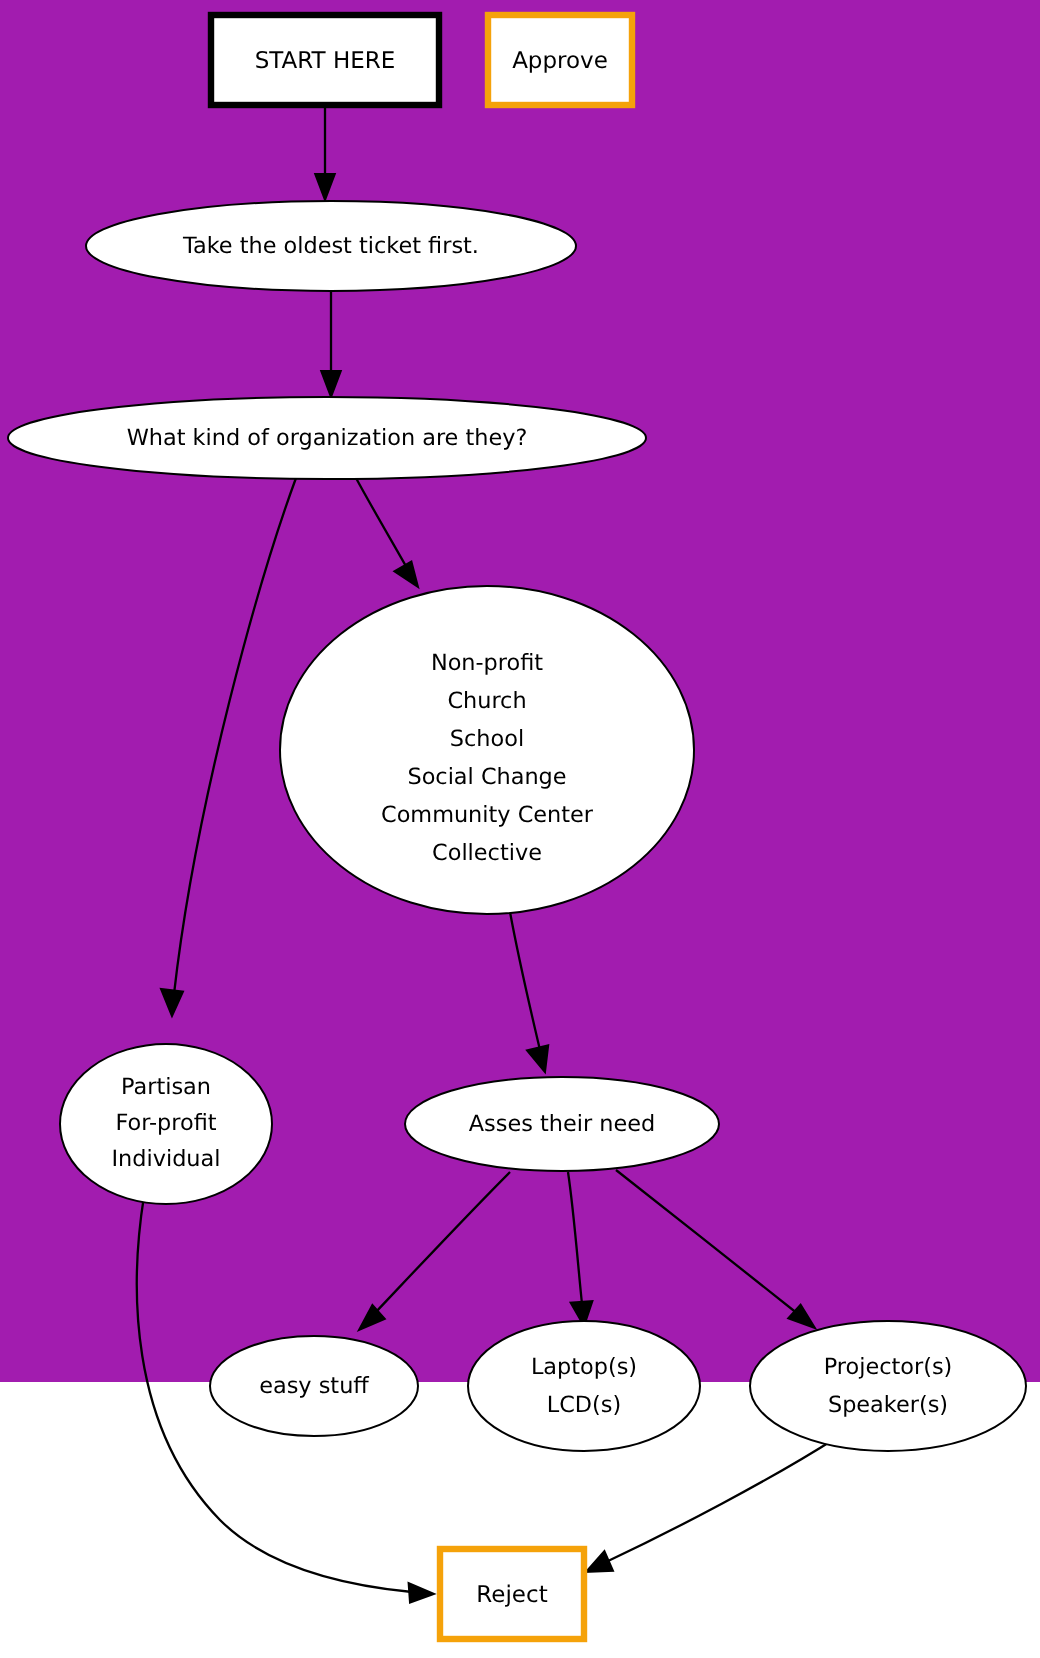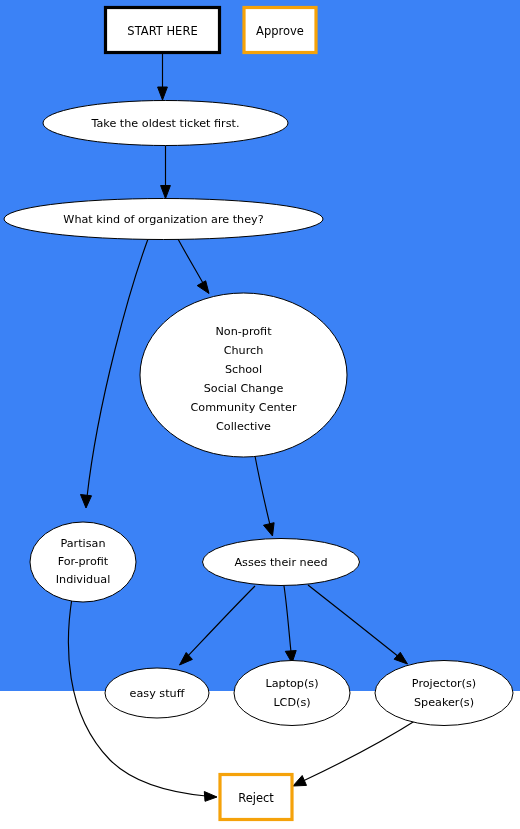--- a/index.html
+++ b/index.html
@@ -10,21 +10,21 @@
   body {
     font-family: "DejaVu Sans", sans-serif;
     width: 520px;
     height: 829px;
     overflow: hidden;
   }
   #canvas {
     position: relative;
     width: 520px;
     height: 691px;
-    background: #3b82f6;
+    background: #a21caf;
     text-decoration: underline;
   }
   svg#graph {
     position: absolute;
     top: 0;
     left: 0;
     width: 520px;
     height: 829px;
   }
   .node-ellipse {

